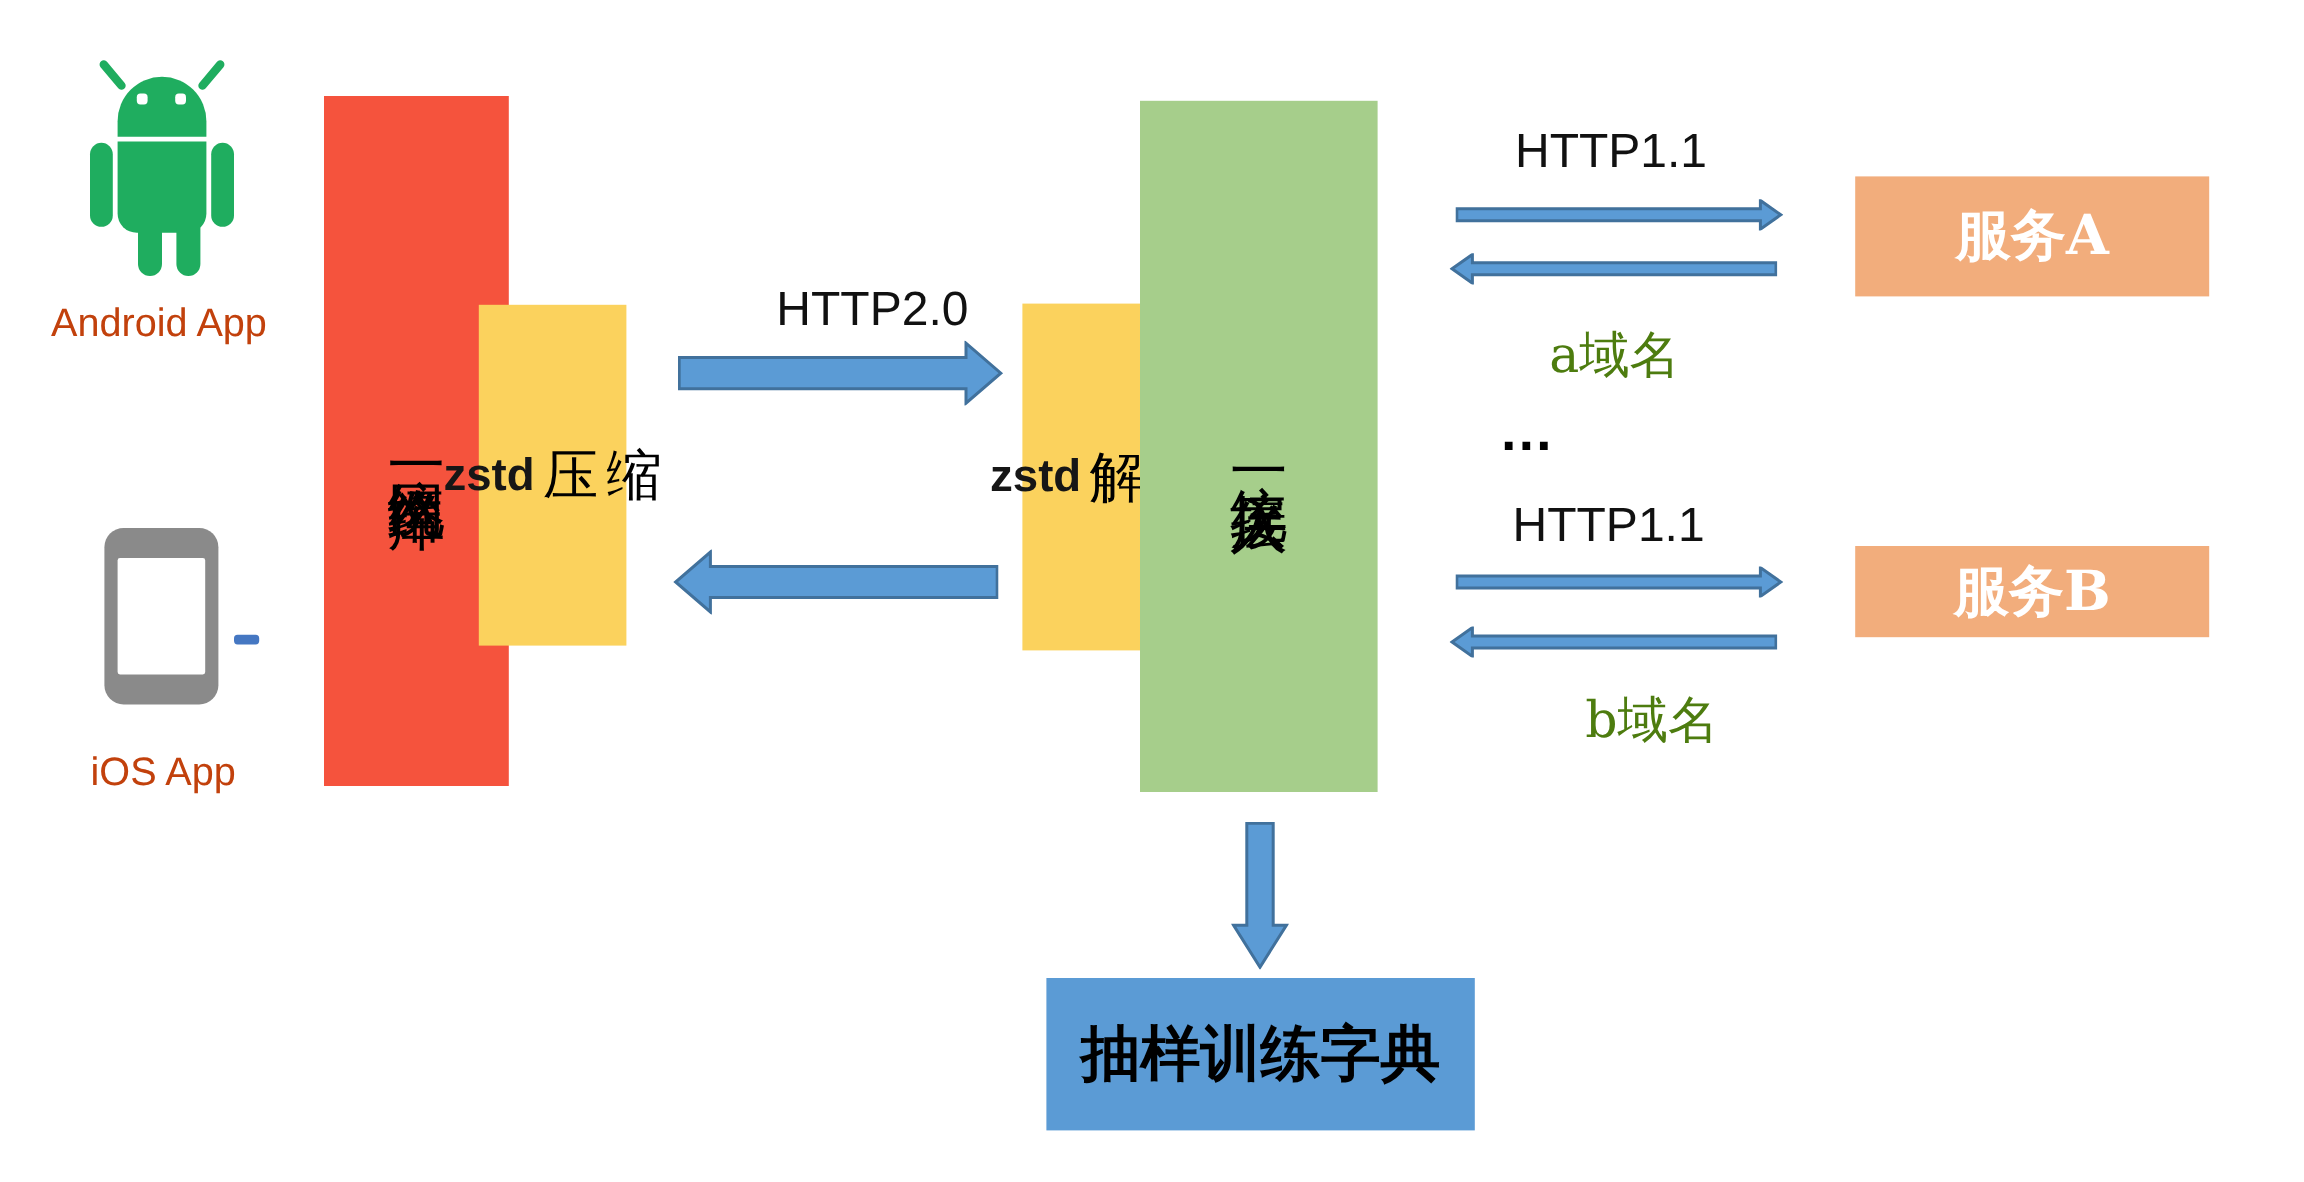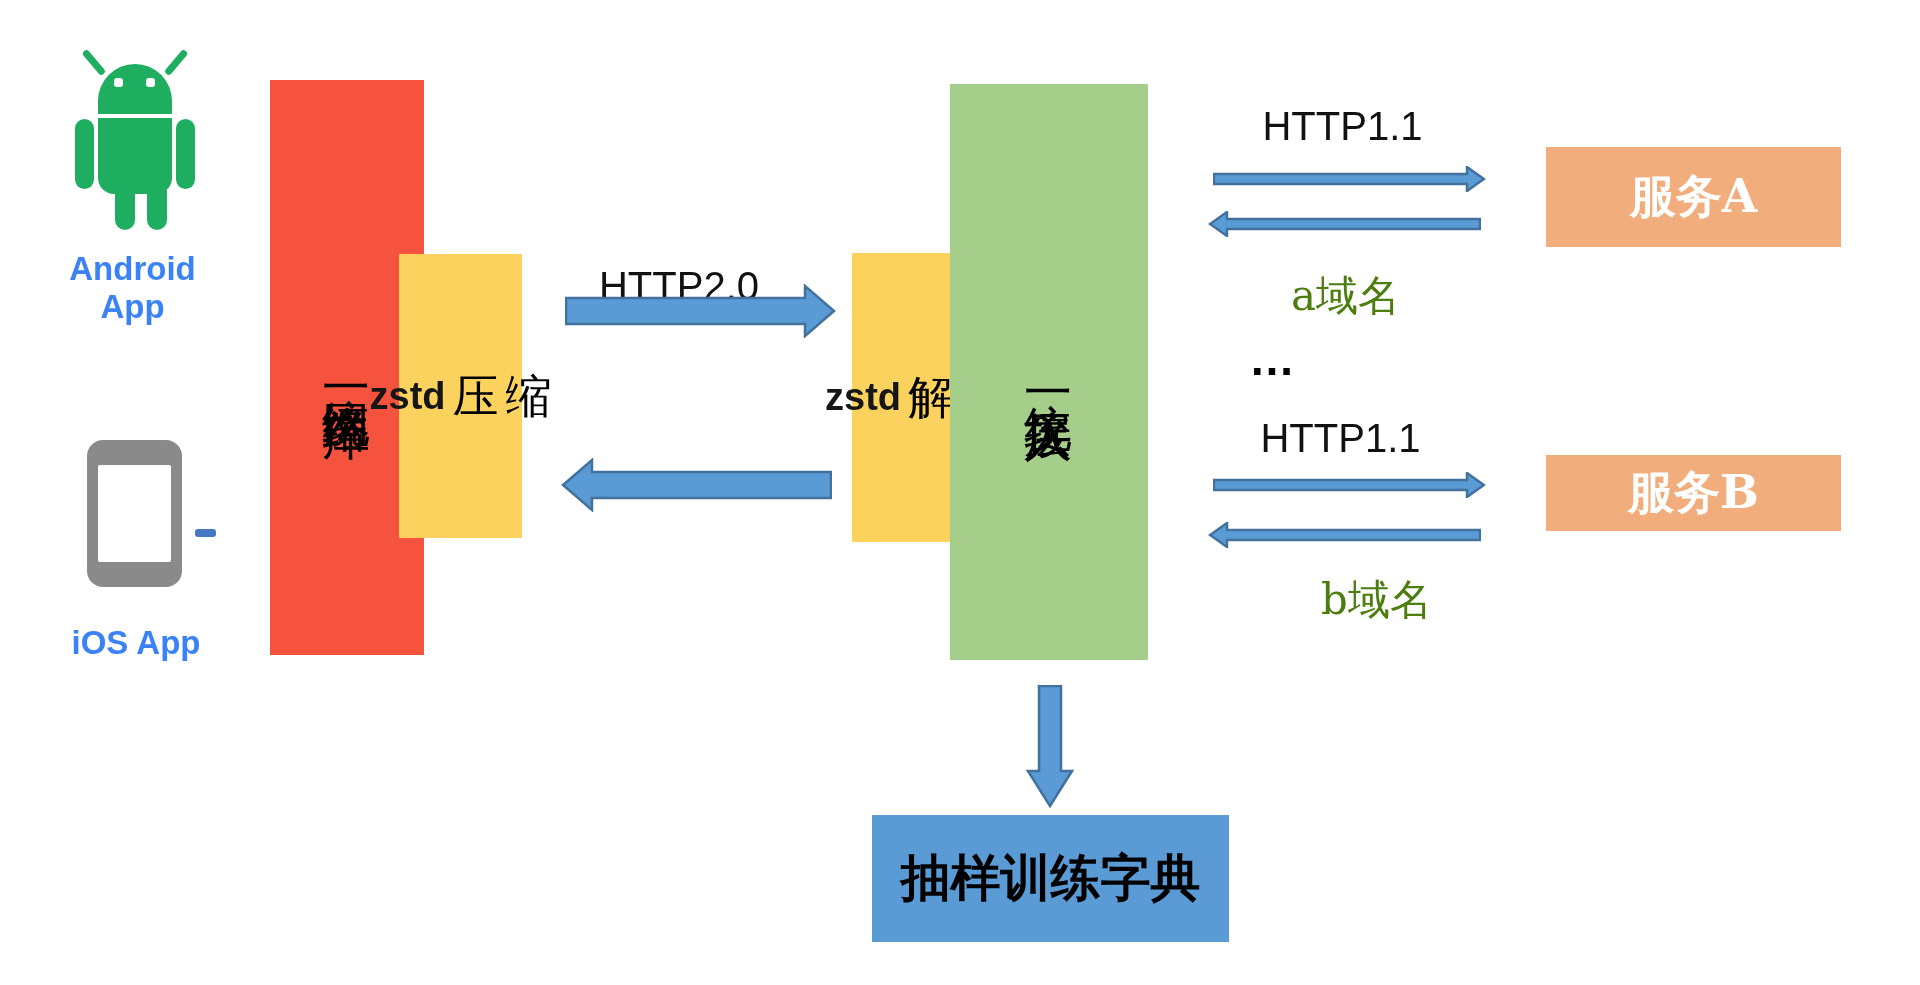--- a/index.html
+++ b/index.html
@@ -20,21 +20,21 @@
   .a-ant-l{left:30px;top:-6px;width:7px;height:30px;border-radius:4px;transform:rotate(-40deg);transform-origin:bottom center;}
   .a-ant-r{left:93px;top:-6px;width:7px;height:30px;border-radius:4px;transform:rotate(40deg);transform-origin:bottom center;}
   .a-eye{position:absolute;width:9px;height:9px;background:#ffffff;border-radius:3px;top:28px;}
   .a-eye.l{left:44px;} .a-eye.r{left:76px;}
   .a-body{left:28px;top:68px;width:74px;height:76px;border-radius:0 0 16px 16px;}
   .a-arm{top:69px;width:19px;height:70px;border-radius:10px;}
   .a-arm.l{left:5px;} .a-arm.r{left:106px;}
   .a-leg{top:140px;width:20px;height:40px;border-radius:0 0 10px 10px;}
   .a-leg.l{left:45px;} .a-leg.r{left:77px;}
 
-  .client-label{color:#3b82f6;font-size:33px;font-weight:700;text-align:center;}
+  .client-label{color:#c2410c;font-size:33px;font-weight:400;text-align:center;}
   .android-label{left:35px;top:250px;width:195px;height:40px;}
   .ios-label{left:56px;top:624px;width:160px;height:40px;}
 
   .ios-icon{left:87px;top:440px;width:95px;height:147px;background:var(--ios-gray);border-radius:16px;}
   .ios-screen{position:absolute;left:11px;top:25px;width:73px;height:97px;background:#ffffff;border-radius:2px;}
   .ios-dash{left:195px;top:529px;width:21px;height:8px;background:#4577C2;border-radius:3px;}
 
   
   .pillar{display:flex;align-items:center;justify-content:center;}
   .box-red{left:270px;top:80px;width:154px;height:575px;background:var(--red);}
@@ -44,21 +44,21 @@
 
   
   .zstd-box{background:var(--yellow);display:flex;flex-direction:row;align-items:center;justify-content:center;gap:7px;}
   .zstd1{left:399px;top:254px;width:123px;height:284px;}
   .zstd2{left:852px;top:253px;width:128px;height:289px;}
   .zstd-name{font-family:"Liberation Sans",sans-serif;font-weight:600;font-size:38px;color:#161616;}
   .zstd-char{font-family:"DejaVu Serif",serif;font-size:46px;line-height:1.05;color:#000;}
 
   
   .proto-label{font-size:40px;color:var(--ink);text-align:center;}
-  .http2-label{left:584px;top:236px;width:190px;height:46px;margin-top:28px;}
+  .http2-label{left:632px;top:236px;width:190px;height:46px;}
   .http11-a-label{left:1240px;top:104px;width:205px;height:46px;}
   .http11-b-label{left:1238px;top:416px;width:205px;height:46px;}
   .domain-label{font-family:"DejaVu Serif",serif;font-size:42px;color:#4d7c0f;text-align:right;}
   .domain-a{left:1200px;top:268px;width:200px;height:50px;}
   .domain-b{left:1232px;top:572px;width:200px;height:50px;}
   .ellipsis{left:1222px;top:332px;width:100px;height:48px;font-size:46px;font-weight:bold;text-align:center;color:#000;}
 
   
   .service-box{background:var(--orange);display:flex;align-items:center;justify-content:center;
                font-family:"DejaVu Serif",serif;font-weight:bold;font-size:46px;color:#ffffff;}

